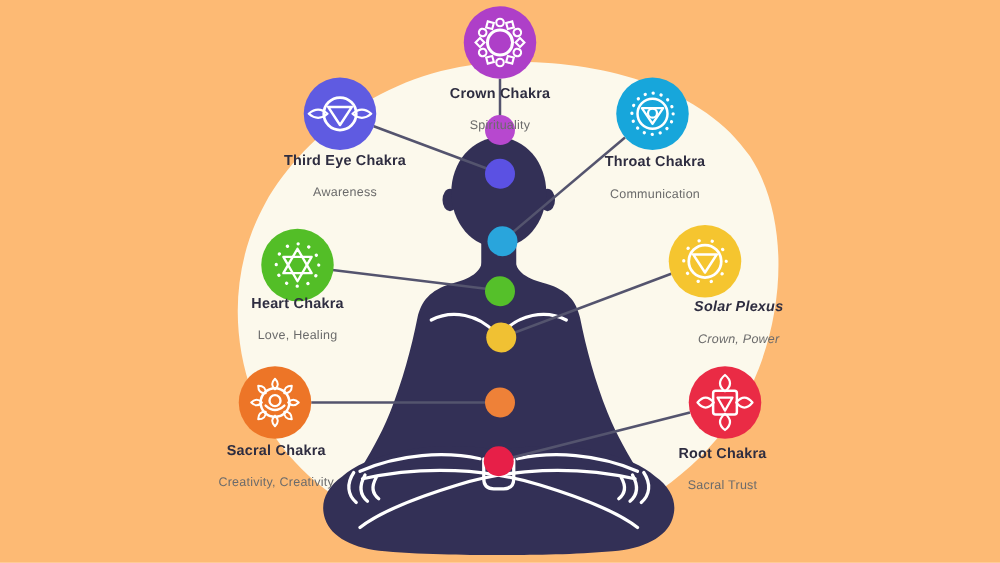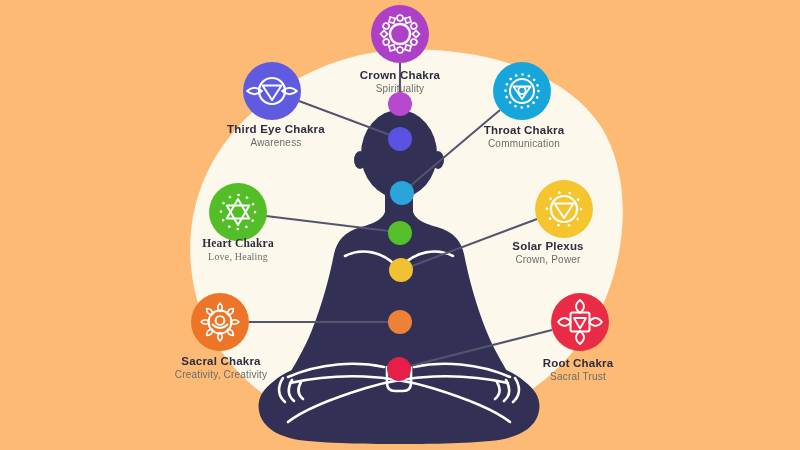--- a/index.html
+++ b/index.html
@@ -4,26 +4,26 @@
 <style>
   html,body{margin:0;padding:0;}
   .stage{
     position:relative;width:800px;height:450px;overflow:hidden;
     background:#fdba74;
     font-family:"Liberation Sans","DejaVu Sans",sans-serif;
   }
   .scene{position:absolute;left:0;top:0;}
   .label{position:absolute;transform:translateX(-50%);text-align:center;white-space:nowrap;z-index:5;}
   .label .t{font-size:11.5px;font-weight:bold;color:#2E2D40;line-height:13px;letter-spacing:.2px;}
-  .label .s{font-size:10px;color:#6B6B6B;line-height:12px;margin-top:1px;letter-spacing:.2px;}
+  .label .s{font-size:10px;color:#6B6B6B;line-height:12px;margin-top:13px;letter-spacing:.2px;}
   .lbl-crown{left:400px;top:69px;}
   .lbl-third_eye{left:276px;top:123px;}
   .lbl-throat{left:524px;top:124px;}
-  .lbl-heart{left:238px;top:237px;font-family:Liberation Serif, serif;}
-  .lbl-solar_plexus{left:548px;top:240px;}
+  .lbl-heart{left:238px;top:237px;}
+  .lbl-solar_plexus{left:591px;top:240px;font-style:italic;}
   .lbl-sacral{left:221px;top:355px;}
   .lbl-root{left:578px;top:357px;}
 </style>
 </head>
 <body>
 
 <div class="stage">
 
   <svg class="scene" width="800" height="450" viewBox="0 0 800 450">
 

